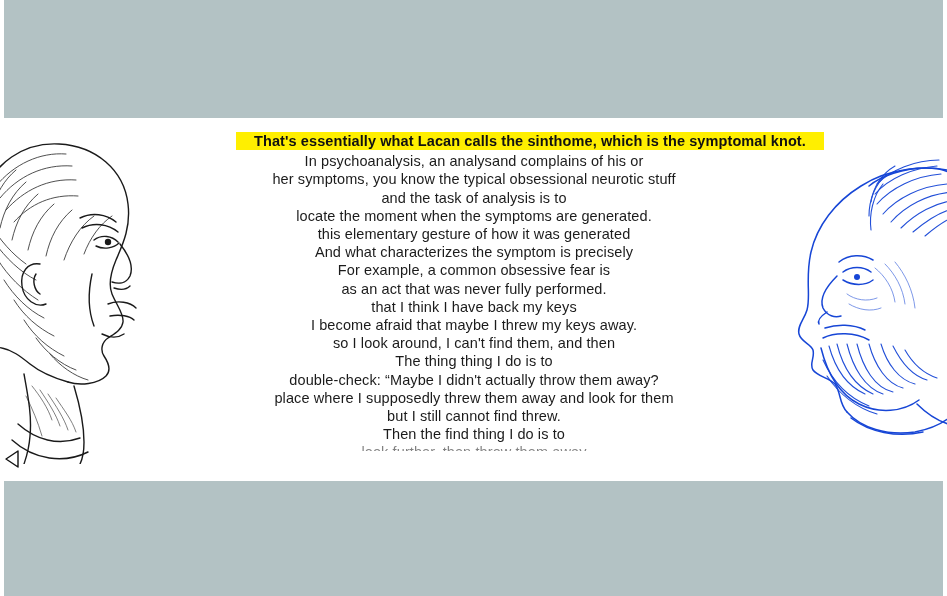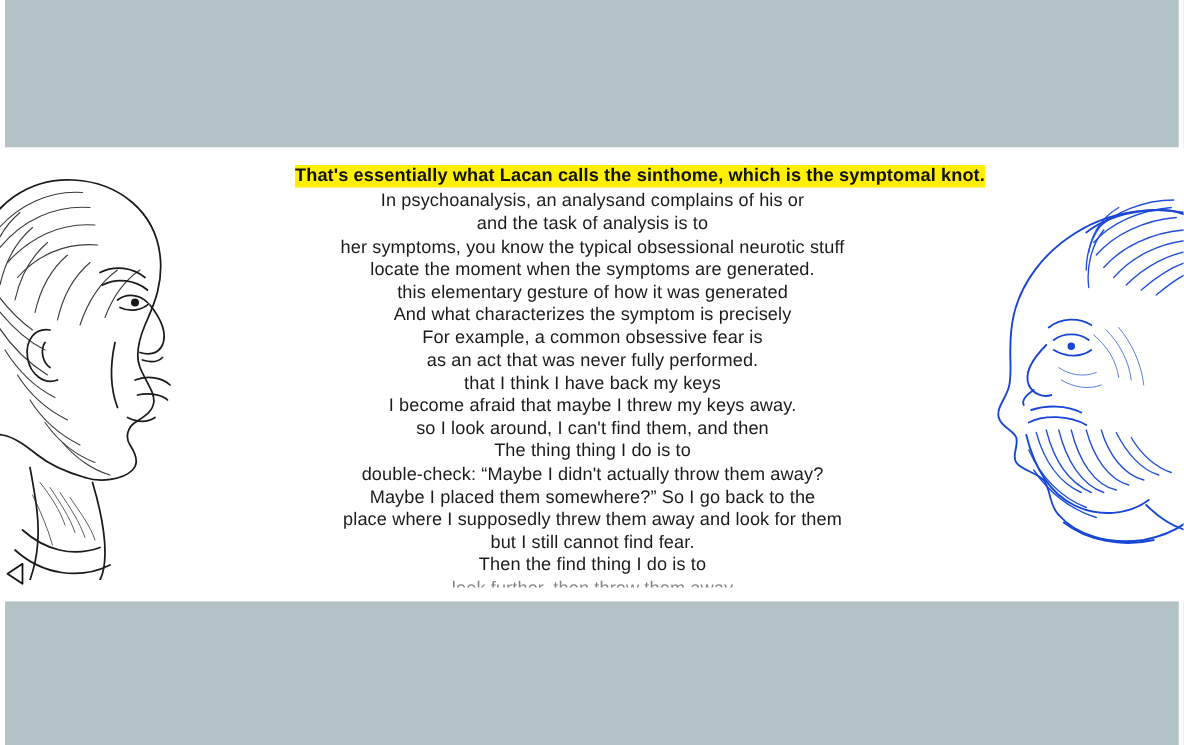--- a/index.html
+++ b/index.html
@@ -70,21 +70,21 @@
   }
   .line {
     white-space: nowrap;
     display: block;
   }
   .line.highlight {
     display: inline-block;
     background: #ffef00;
     color: #111111;
     font-weight: bold;
-    padding: 0 0;
+    padding: 0 18px;
     margin-bottom: 2px;
   }
   .line.clipped {
     opacity: 0.55;
     overflow: hidden;
     height: 8px;
   }
 
   
   .portrait-left {
@@ -193,35 +193,34 @@
             <path d="M72 274 C80 286 88 296 92 308"></path>
             <path d="M42 272 C48 284 54 298 58 312"></path>
           </g>
         </g>
       </svg>
     </div>
 
     <div class="text-column">
       <span class="line highlight">That's essentially what Lacan calls the sinthome, which is the symptomal knot.</span>
       <span class="line">In psychoanalysis, an analysand complains of his or</span>
+      <span class="line">her symptoms, you know the typical obsessional neurotic stuff</span>
       <span class="line">and the task of analysis is to</span>
-      <span class="line">her symptoms, you know the typical obsessional neurotic stuff</span>
       <span class="line">locate the moment when the symptoms are generated.</span>
       <span class="line">this elementary gesture of how it was generated</span>
       <span class="line">And what characterizes the symptom is precisely</span>
       <span class="line">For example, a common obsessive fear is</span>
       <span class="line">as an act that was never fully performed.</span>
       <span class="line">that I think I have back my keys</span>
       <span class="line">I become afraid that maybe I threw my keys away.</span>
       <span class="line">so I look around, I can't find them, and then</span>
       <span class="line">The thing thing I do is to</span>
       <span class="line">double-check: “Maybe I didn't actually throw them away?</span>
-      <span class="line">Maybe I placed them somewhere?” So I go back to the</span>
       <span class="line">place where I supposedly threw them away and look for them</span>
-      <span class="line">but I still cannot find fear.</span>
+      <span class="line">but I still cannot find threw.</span>
       <span class="line">Then the find thing I do is to</span>
       <span class="line clipped">look further, then throw them away</span>
     </div>
 
     <div class="portrait-right">
       <svg viewBox="0 0 180 330" xmlns="http://www.w3.org/2000/svg">
         <g fill="none" stroke="#1746d6" stroke-width="1.5" stroke-linecap="round">
 
           <path d="M178 36 C150 28 112 32 84 50 C58 66 40 90 34 116
                    C28 142 34 160 30 174 C27 184 20 190 22 198

